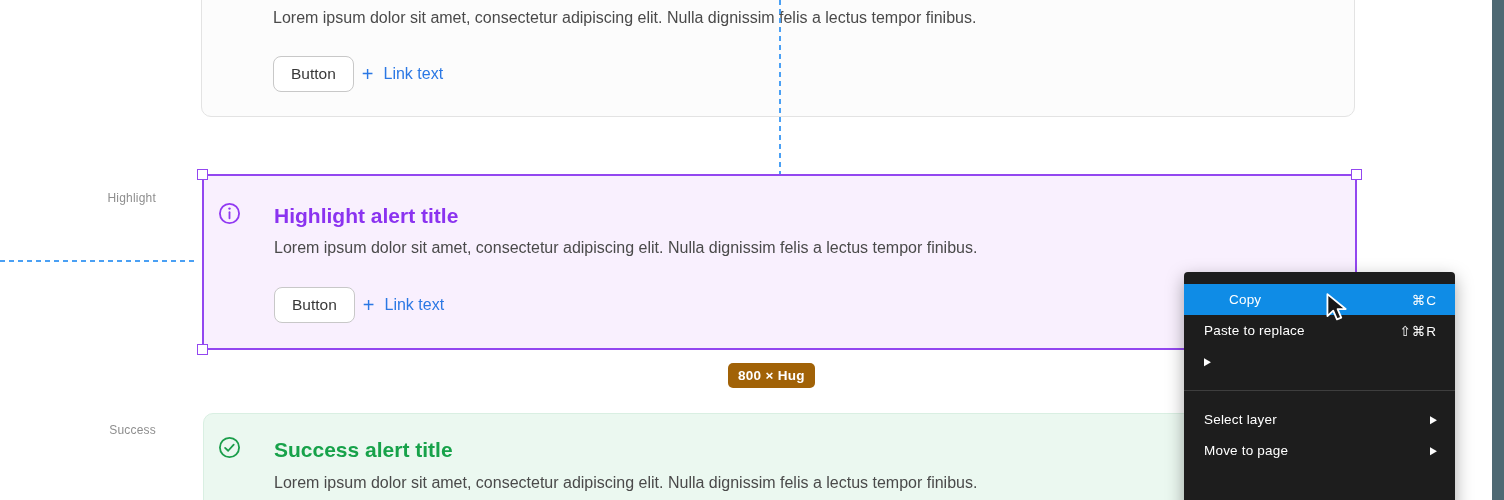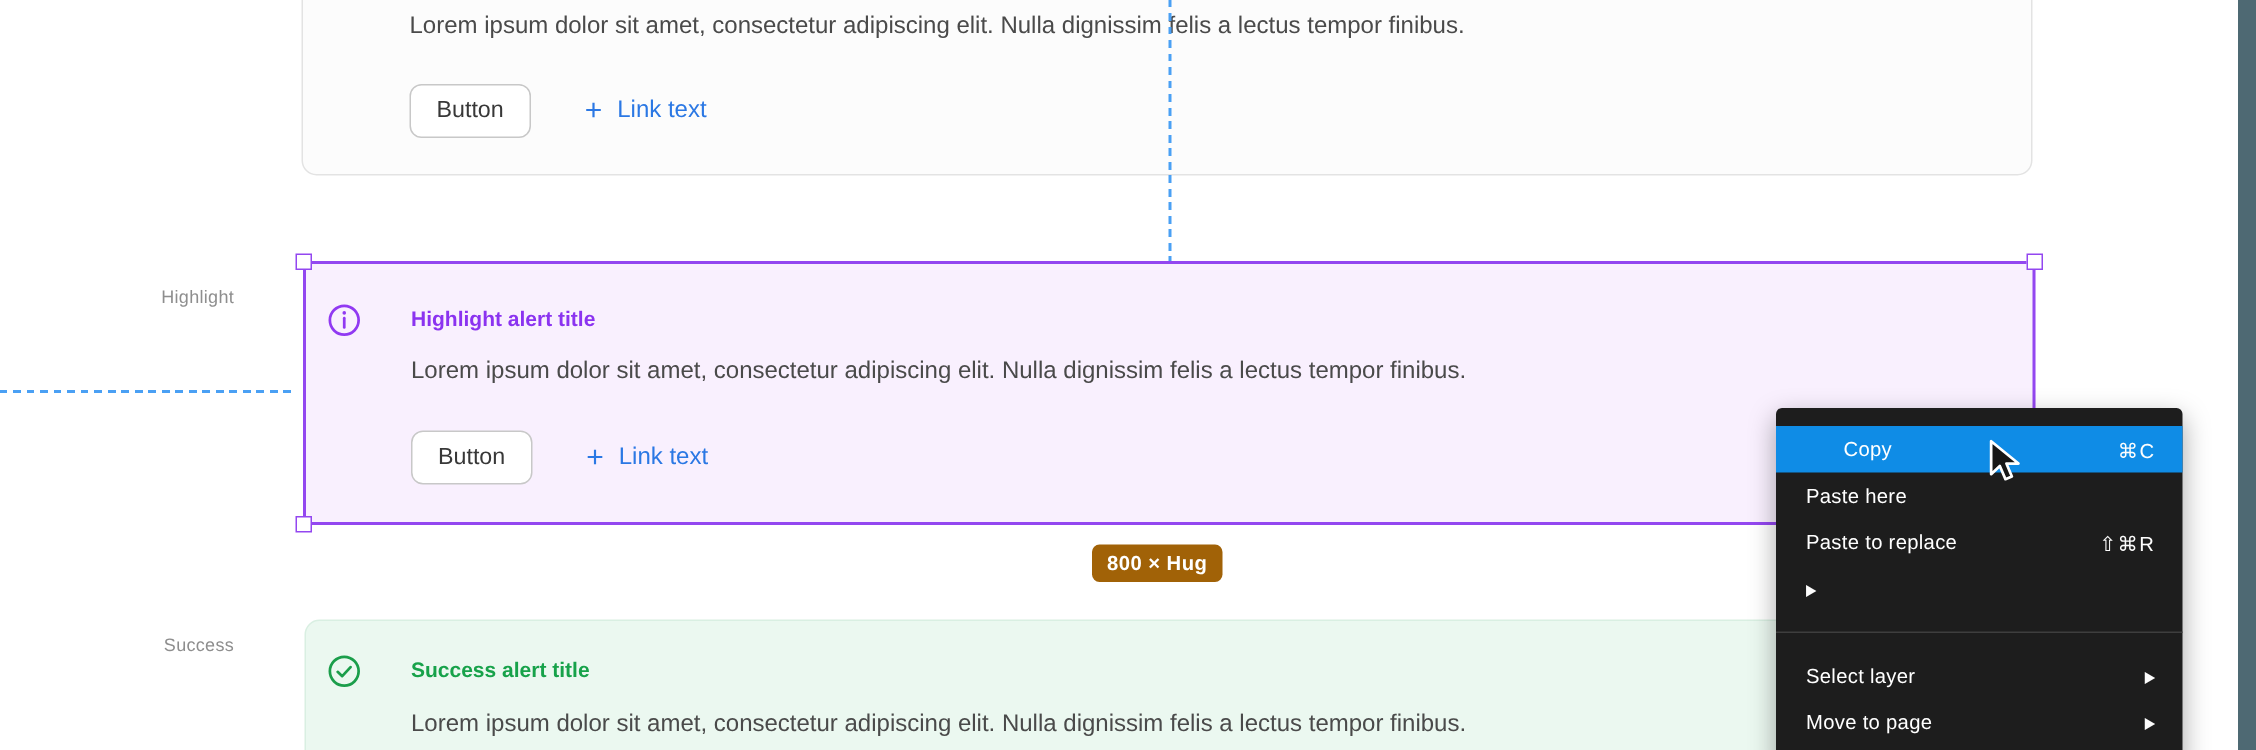--- a/index.html
+++ b/index.html
@@ -36,23 +36,23 @@
     background: repeating-linear-gradient(180deg, #4aa0f4 0 5px, transparent 5px 9px);
     z-index:5;
   }
   .guide-h {
     position:absolute; left:0; top:260px; width:197px; height:2px;
     background: repeating-linear-gradient(90deg, #4aa0f4 0 5px, transparent 5px 9px);
     z-index:5;
   }
 
   
-  .alert-title { position:absolute; font-size:14px; font-weight:bold; white-space:nowrap; }
+  .alert-title { position:absolute; font-size:21px; font-weight:bold; white-space:nowrap; }
   .alert-body  { position:absolute; font-size:16px; color:#4a4a4a; white-space:nowrap; }
-  .btn-row { position:absolute; display:flex; align-items:center; gap:36px; }
+  .btn-row { position:absolute; display:flex; align-items:center; gap:8px; }
   .ui-button {
     height:36px; padding:0 17px; background:#ffffff;
     border:1px solid #c8c8c8; border-radius:8px;
     font-size:15.5px; font-weight:500; color:#383838;
     display:flex; align-items:center; font-family:inherit; cursor:default;
   }
   .link { display:flex; align-items:center; gap:10px; color:#2b78e4; }
   .link .plus { font-size:20px; font-weight:400; line-height:1; }
   .link .link-label { font-size:16px; font-weight:500; }
 
@@ -178,24 +178,20 @@
     <div class="alert-title">Success alert title</div>
     <div class="alert-body">Lorem ipsum dolor sit amet, consectetur adipiscing elit. Nulla dignissim felis a lectus tempor finibus.</div>
   </div>
 
   <div class="context-menu">
     <div class="menu-item highlighted">
       <span class="mi-label">Copy</span>
       <span class="mi-shortcut">⌘C</span>
     </div>
     <div class="menu-item">
-      <span class="mi-label">Paste here</span>
-      <span class="mi-shortcut"></span>
-    </div>
-    <div class="menu-item">
       <span class="mi-label">Paste to replace</span>
       <span class="mi-shortcut">⇧⌘R</span>
     </div>
     <div class="menu-item">
       <span class="mi-arrow">▶</span>
     </div>
     <div class="menu-sep"></div>
     <div class="menu-item">
       <span class="mi-label">Select layer</span>
       <span class="mi-arrow">▶</span>

